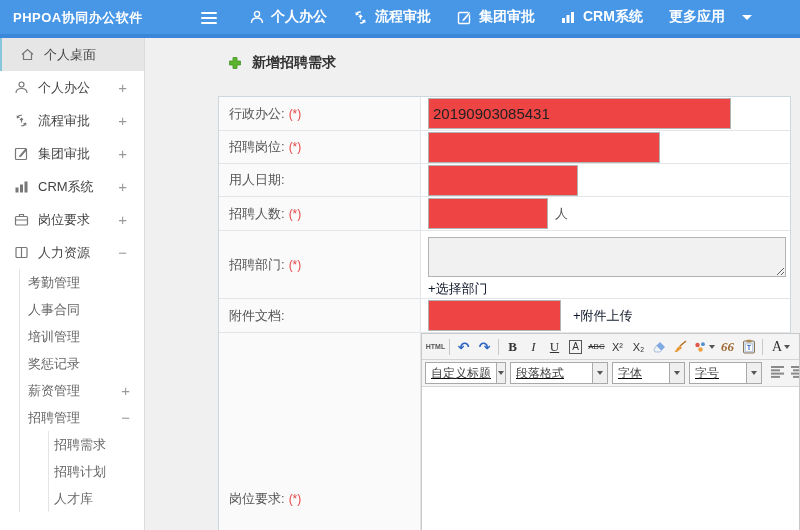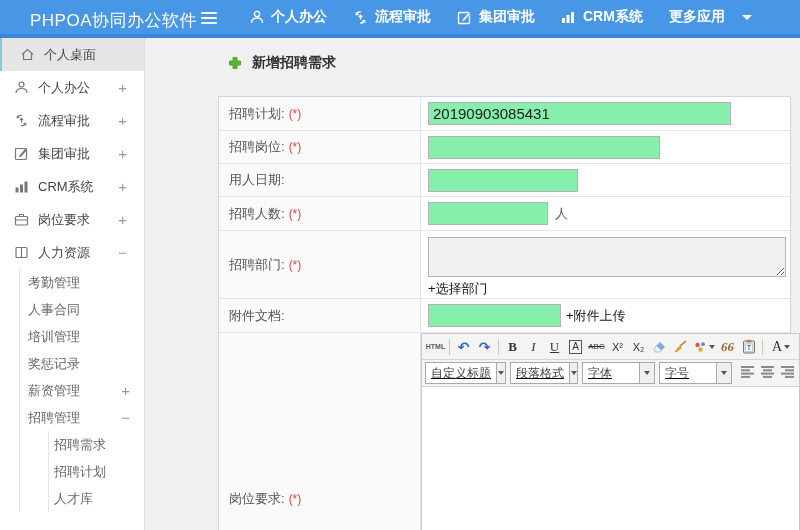--- a/index.html
+++ b/index.html
@@ -2,21 +2,21 @@
 <html><head>
 <meta charset="utf-8">
 <style>
   * { margin:0; padding:0; box-sizing:border-box; }
   html,body { width:800px; height:530px; overflow:hidden; background:#f0f0f0;
     font-family:"Liberation Sans","DejaVu Sans",sans-serif; }
 
   
   .header { position:absolute; top:0; left:0; width:800px; height:38px;
     background:#4897e7; border-bottom:4px solid #3a86d8; color:#fff; z-index:10; }
-  .logo { position:absolute; left:30px; top:9px; font-size:17px; font-weight:normal; letter-spacing:.5px; }
+  .logo { position:absolute; left:13px; top:9px; font-size:13px; font-weight:bold; letter-spacing:.5px; }
   .hamburger { position:absolute; left:201px; top:12px; width:16px; height:12px; cursor:pointer; }
   .hamburger span { display:block; height:2px; background:#fff; margin-bottom:3px; border-radius:1px; }
   .topnav { position:absolute; left:250px; top:0; height:34px; display:flex; align-items:center; gap:26px; }
   .topnav-item { display:flex; align-items:center; gap:7px; font-size:14px; font-weight:bold; cursor:pointer; white-space:nowrap; }
   .topnav-item svg { display:block; }
   .caret { width:0; height:0; border-left:5px solid transparent; border-right:5px solid transparent;
     border-top:5px solid #fff; margin-left:4px; }
 
   
   .sidebar { position:absolute; top:38px; left:0; width:145px; bottom:0; background:#fff;
@@ -36,22 +36,22 @@
   .page-title { position:absolute; left:228px; top:54px; display:flex; align-items:center; gap:10px;
     font-size:14px; font-weight:bold; color:#333; }
 
   .form-table { position:absolute; left:218px; top:96px; width:573px; background:#fff;
     border:1px solid #ccd8de; border-bottom:none; }
   .frow { display:flex; border-bottom:1px solid #e3e6e8; }
   .flabel { width:202px; flex:0 0 202px; background:#fafafa; border-right:1px solid #e3e6e8;
     display:flex; align-items:center; padding-left:10px; font-size:13px; color:#555; }
   .req { color:#e54545; margin-left:4px; font-size:12px; }
   .ffield { flex:1; display:flex; align-items:center; padding-left:7px; position:relative; }
-  .inp { border:1px solid #b3b3b3; height:23px; font-size:13px; padding:0 4px; color:#222;
-    background:#86efac; font-family:"Liberation Sans","DejaVu Sans",sans-serif; }
+  .inp { border:1px solid #b3b3b3; height:31px; font-size:13px; padding:0 4px; color:#222;
+    background:#ef4444; font-family:"Liberation Sans","DejaVu Sans",sans-serif; }
   .suffix { font-size:13px; color:#555; margin-left:7px; }
   .blue-link { color:#0f172a; font-size:13px; text-decoration:none; cursor:pointer; }
   .dept-ta { width:358px; height:48px; background:#f1f1f1; border:1px solid #b3b3b3; resize:both;
     font-family:"Liberation Sans","DejaVu Sans",sans-serif; }
   .col { flex-direction:column; align-items:flex-start; justify-content:flex-start; padding-top:6px; }
 
   
   .editor { position:absolute; left:0; top:0; width:379px; height:332px; border:1px solid #c9c9c9;
     background:#fff; }
   .toolbar { background:#f4f4f4; border-bottom:1px solid #d4d4d4; display:flex; align-items:center;
@@ -227,21 +227,21 @@
   <svg width="14" height="14" viewBox="0 0 14 14">
     <path d="M5 1.5 h4 v3.5 h3.5 v4 h-3.5 v3.5 h-4 v-3.5 h-3.5 v-4 h3.5 Z" fill="#5cb32e" stroke="#459422" stroke-width="0.8"></path>
   </svg>
   <span>新增招聘需求</span>
 </div>
 
 <div class="form-table">
 
   <div class="frow" style="height:34px">
     <div class="flabel">
-      <span>招聘计划:</span>
+      <span>行政办公:</span>
       <span class="req">(*)</span>
     </div>
     <div class="ffield">
       <input class="inp" style="width: 303px; font-size: 15px;" value="20190903085431">
     </div>
   </div>
 
   <div class="frow" style="height:33px">
     <div class="flabel">
       <span>招聘岗位:</span>
@@ -282,21 +282,21 @@
       <a class="blue-link" style="margin-top:3px">+选择部门</a>
     </div>
   </div>
 
   <div class="frow" style="height:34px">
     <div class="flabel">
       <span>附件文档:</span>
     </div>
     <div class="ffield">
       <input class="inp" style="width: 133px;" value="">
-      <a class="blue-link" style="margin-left:5px">+附件上传</a>
+      <a class="blue-link" style="margin-left:12px">+附件上传</a>
     </div>
   </div>
 
   <div class="frow" style="height:332px;border-bottom:none">
     <div class="flabel">
       <span>岗位要求:</span>
       <span class="req">(*)</span>
     </div>
     <div class="ffield" style="padding:0">
 
@@ -353,21 +353,21 @@
           <div class="tbtn" style="color:#d07a28;font-weight:bold">a</div>
         </div>
 
         <div class="toolbar tb2">
           <div class="ddl" style="width:81px">
             <span class="ddl-label" style="flex:1">自定义标题</span>
             <span class="ddl-btn">
                 <span class="mini-caret" style="margin:0"></span>
               </span>
           </div>
-          <div class="ddl" style="width:68px">
+          <div class="ddl" style="width:98px">
             <span class="ddl-label" style="flex:1">段落格式</span>
             <span class="ddl-btn">
                 <span class="mini-caret" style="margin:0"></span>
               </span>
           </div>
           <div class="ddl" style="width:73px">
             <span class="ddl-label" style="flex:1">字体</span>
             <span class="ddl-btn">
                 <span class="mini-caret" style="margin:0"></span>
               </span>

